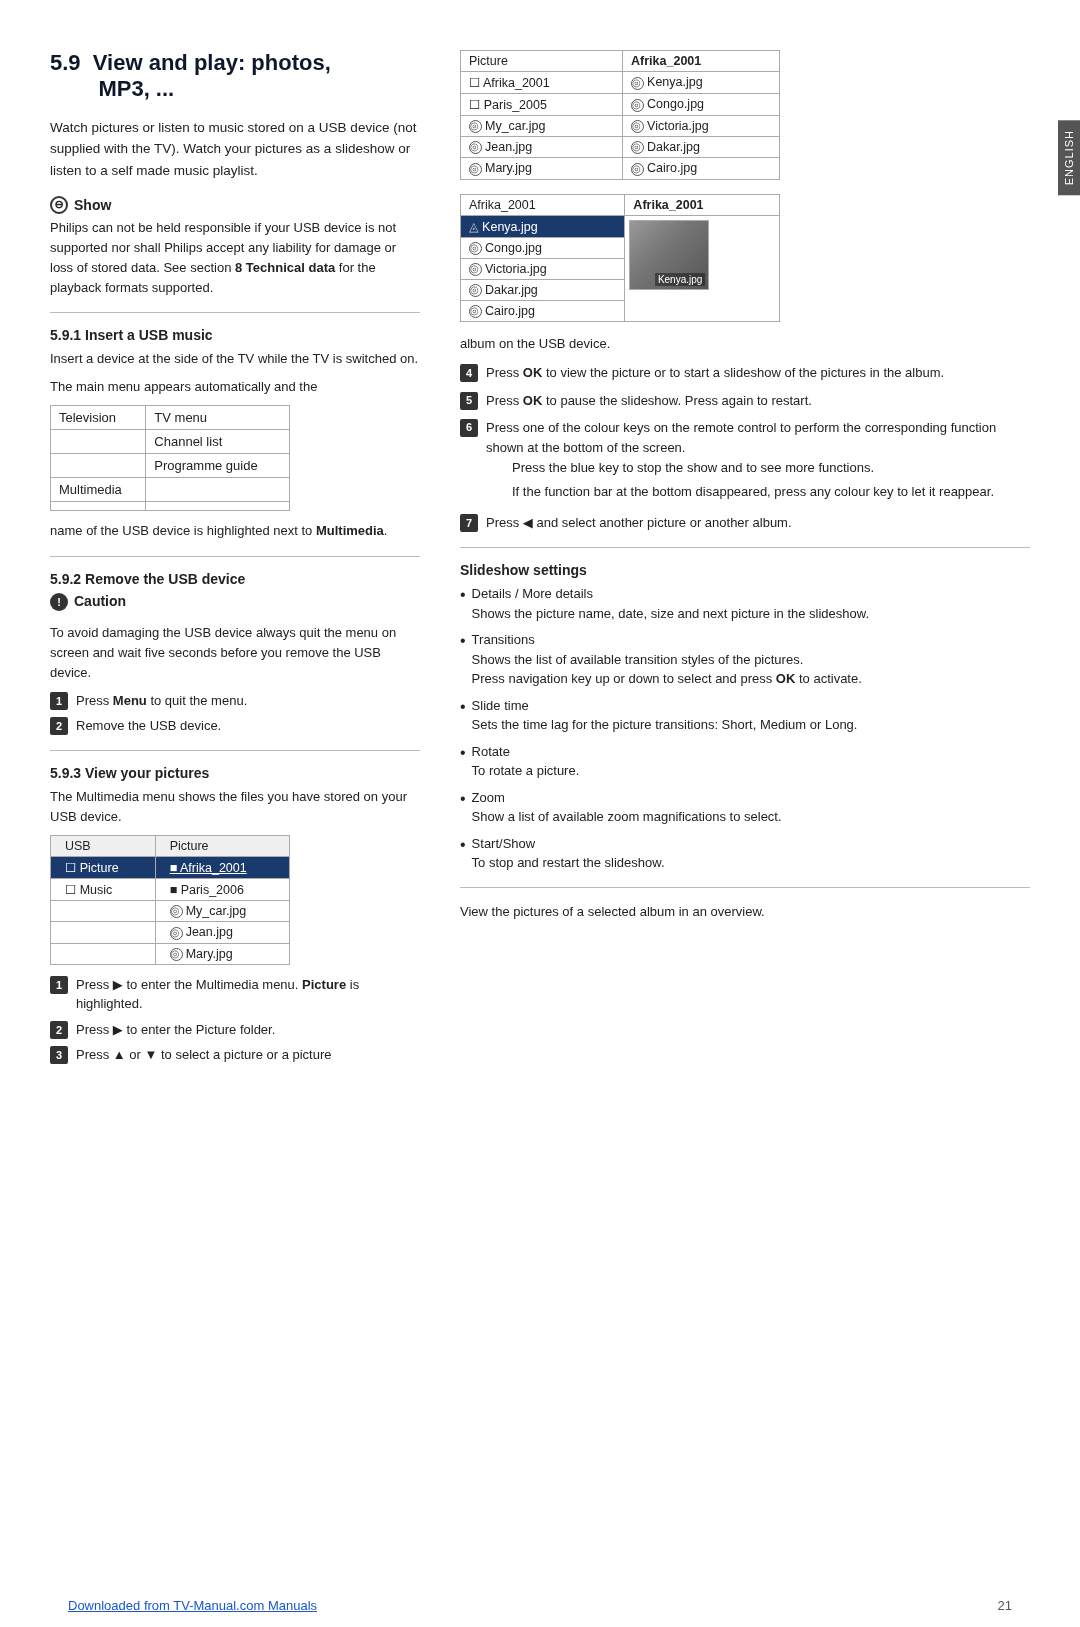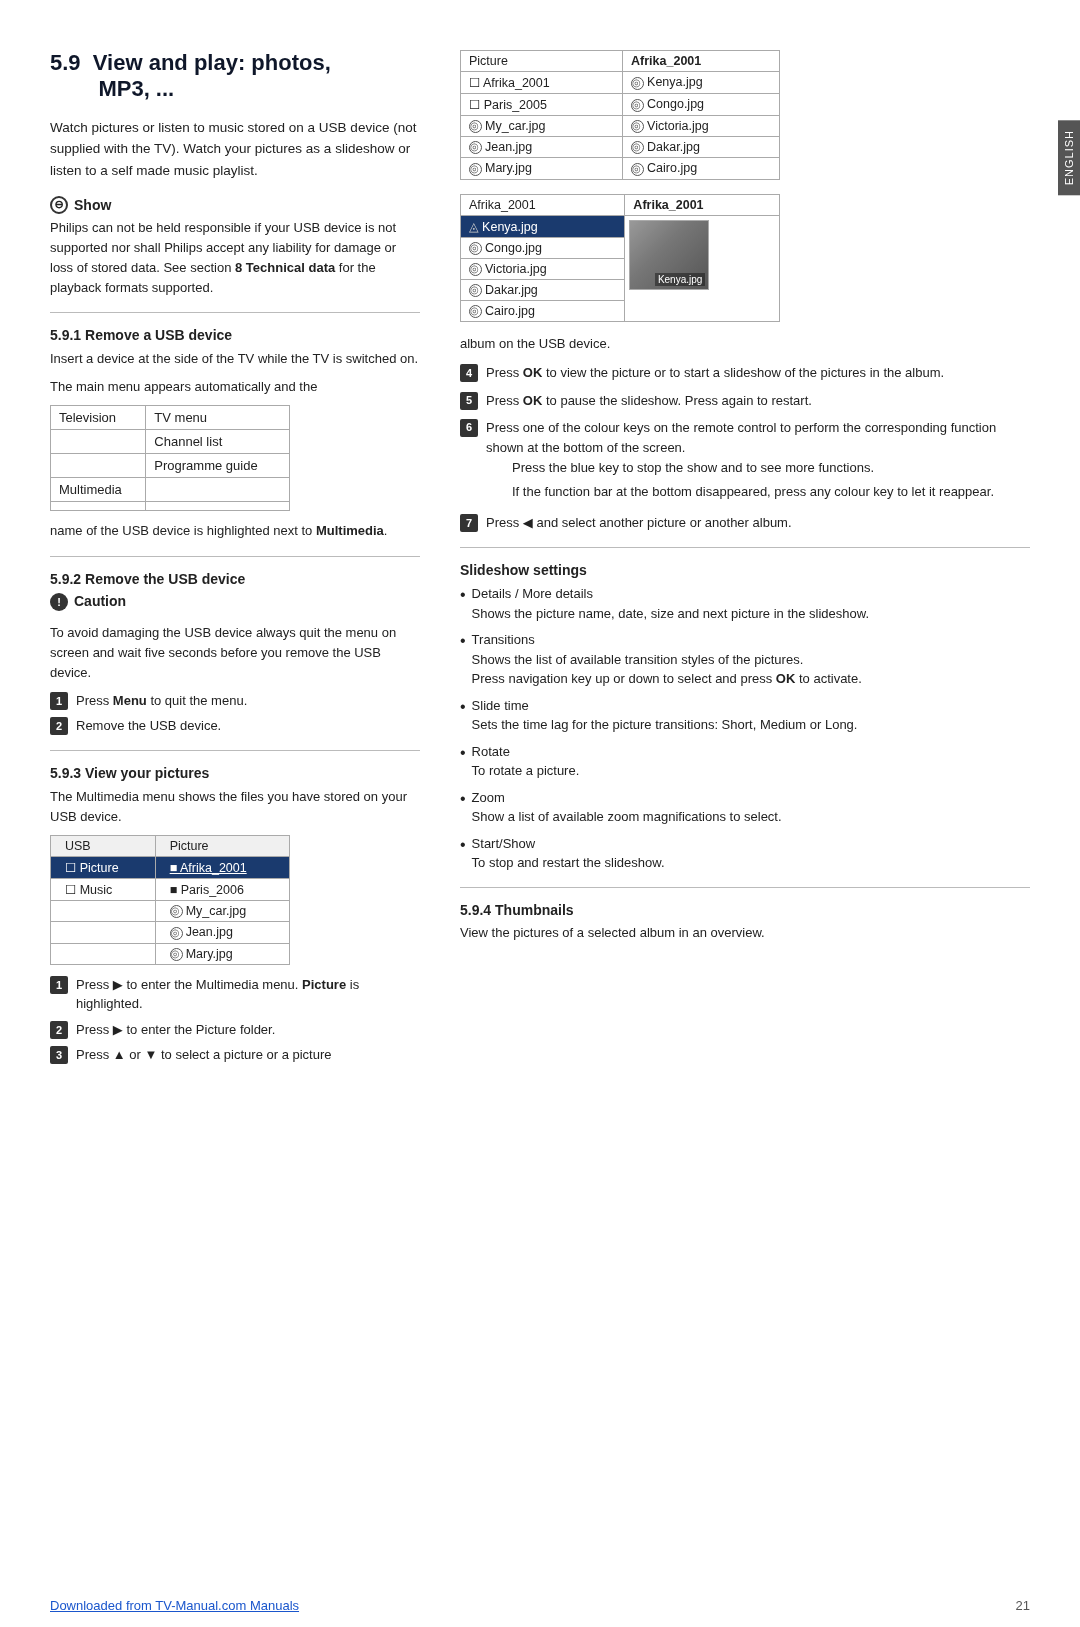--- a/index.html
+++ b/index.html
@@ -287,21 +287,21 @@
       font-size: 13px;
       line-height: 1.55;
     }
     .footer {
       position: absolute;
       bottom: 14px;
       left: 0;
       right: 0;
       display: flex;
       justify-content: space-between;
-      padding: 0 50px;
+      padding: 0 68px;
       font-size: 13px;
     }
     .footer-link {
       color: #1a56cc;
       text-decoration: underline;
     }
     .footer-page {
       color: #555;
     }
   </style>
@@ -329,21 +329,21 @@
           <span>Show</span>
         </div>
         <p class="note-text">
           Philips can not be held responsible if your USB device is not supported nor shall Philips accept any liability for damage or loss of stored data. See section <strong>8 Technical data</strong> for the playback formats supported.
         </p>
       </div>
 
       <hr class="divider">
 
       <div class="subsection">
-        <p class="subsection-title">5.9.1   Remove a USB device</p>
+        <p class="subsection-title">5.9.1   Insert a USB music</p>
         <p class="subsection-text">Insert a device at the side of the TV while the TV is switched on.</p>
         <p class="subsection-text">The main menu appears automatically and the</p>
 
         <table class="menu-table">
           <tbody>
               <tr>
             <td>Television</td>
             <td>TV menu</td>
           </tr>
           <tr>
@@ -573,21 +573,20 @@
               <span class="bullet-item-label">Start/Show</span>
               <span class="bullet-item-desc">To stop and restart the slideshow.</span>
             </div>
           </li>
         </ul>
       </div>
 
       <hr class="divider">
 
       <div class="thumbnails-section">
-        <p class="thumbnails-title">5.9.4   Thumbnails</p>
         <p class="thumbnails-text">View the pictures of a selected album in an overview.</p>
       </div>
 
     </div>
   </div>
 
   <div class="footer">
     <a class="footer-link" href="#">Downloaded from TV-Manual.com Manuals</a>
     <span class="footer-page">21</span>
   </div>

